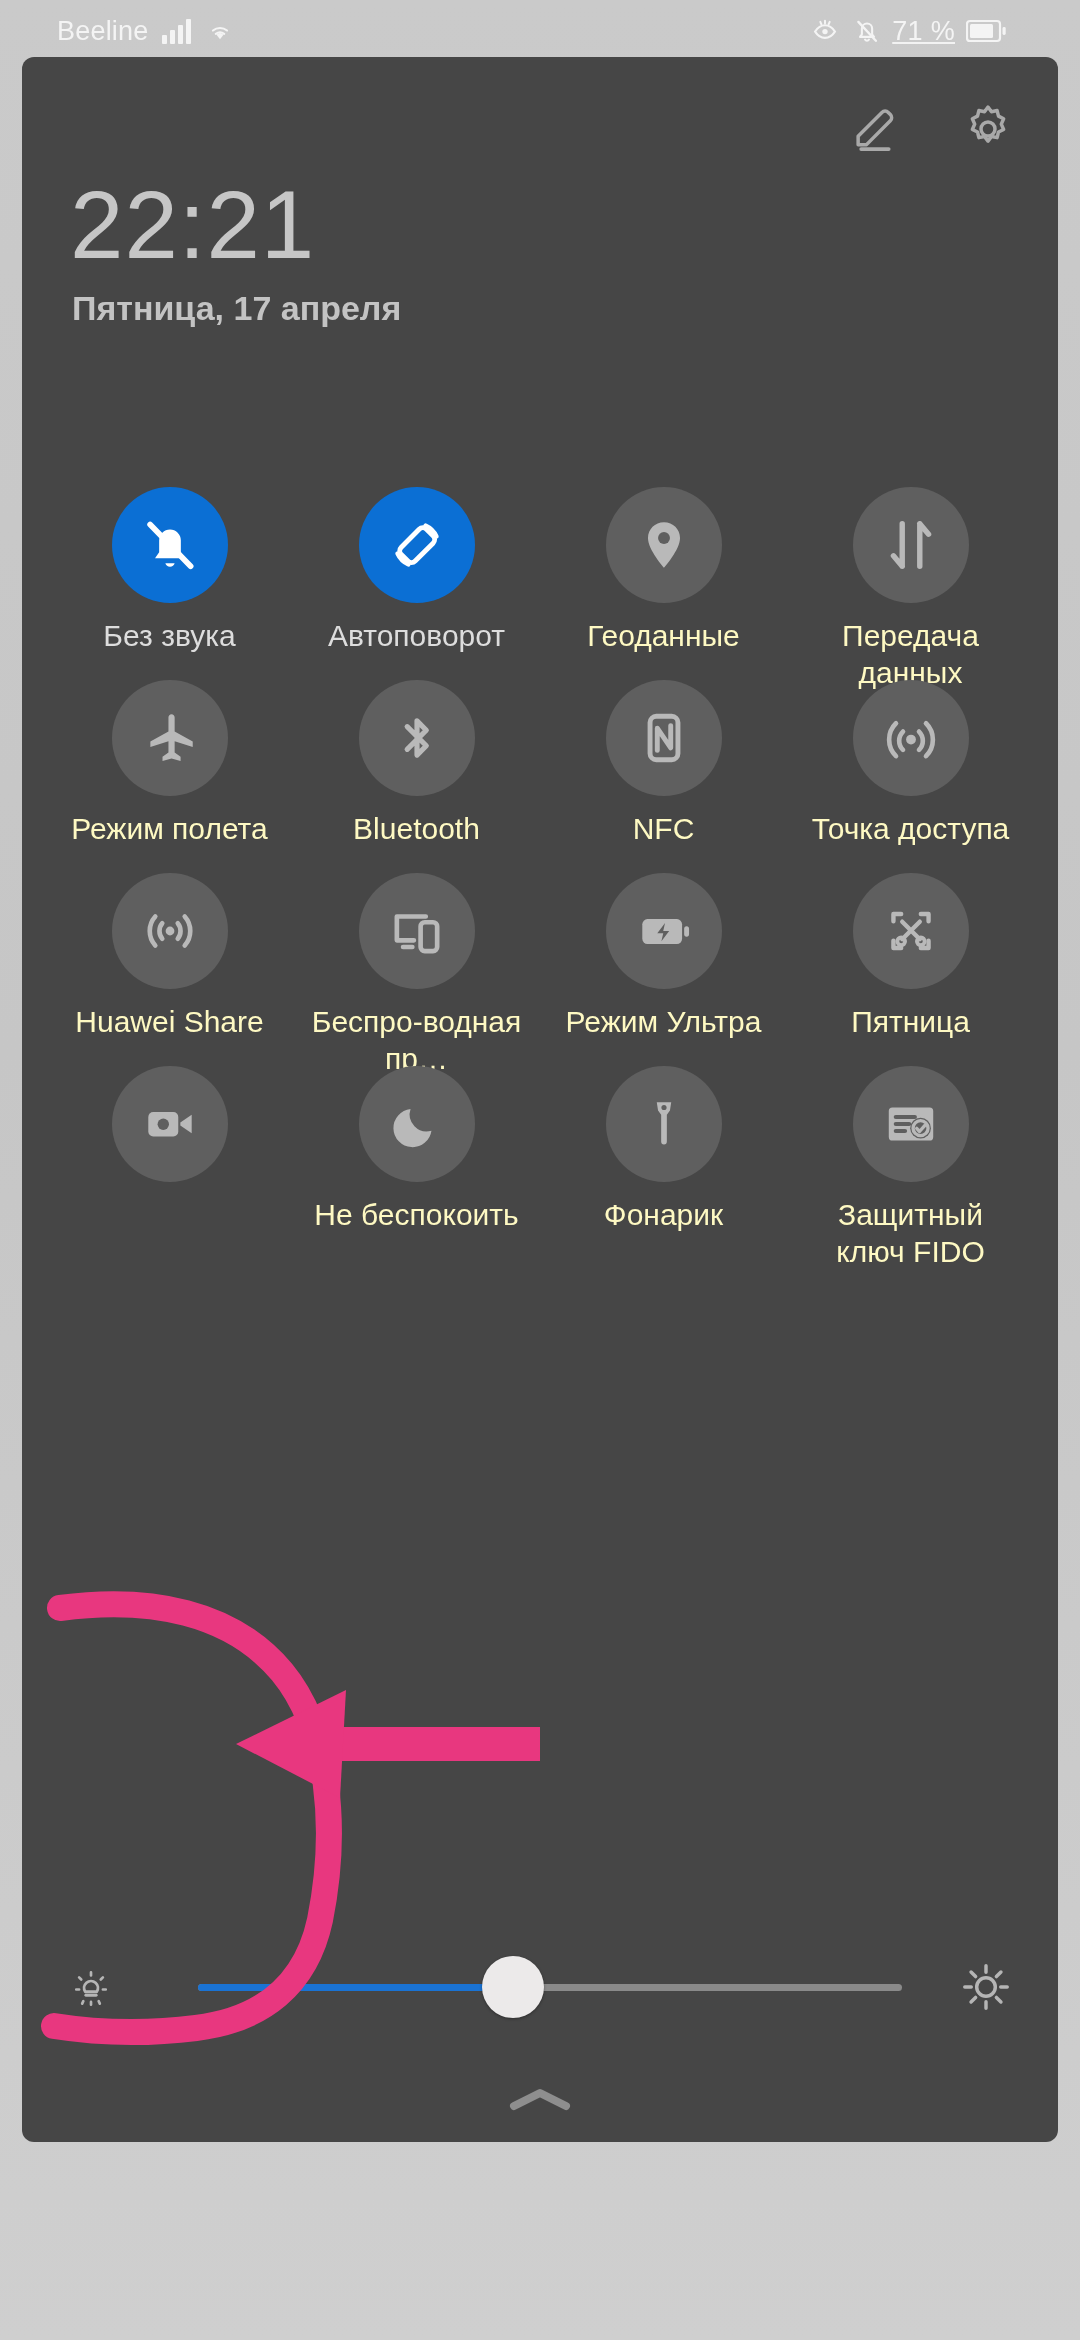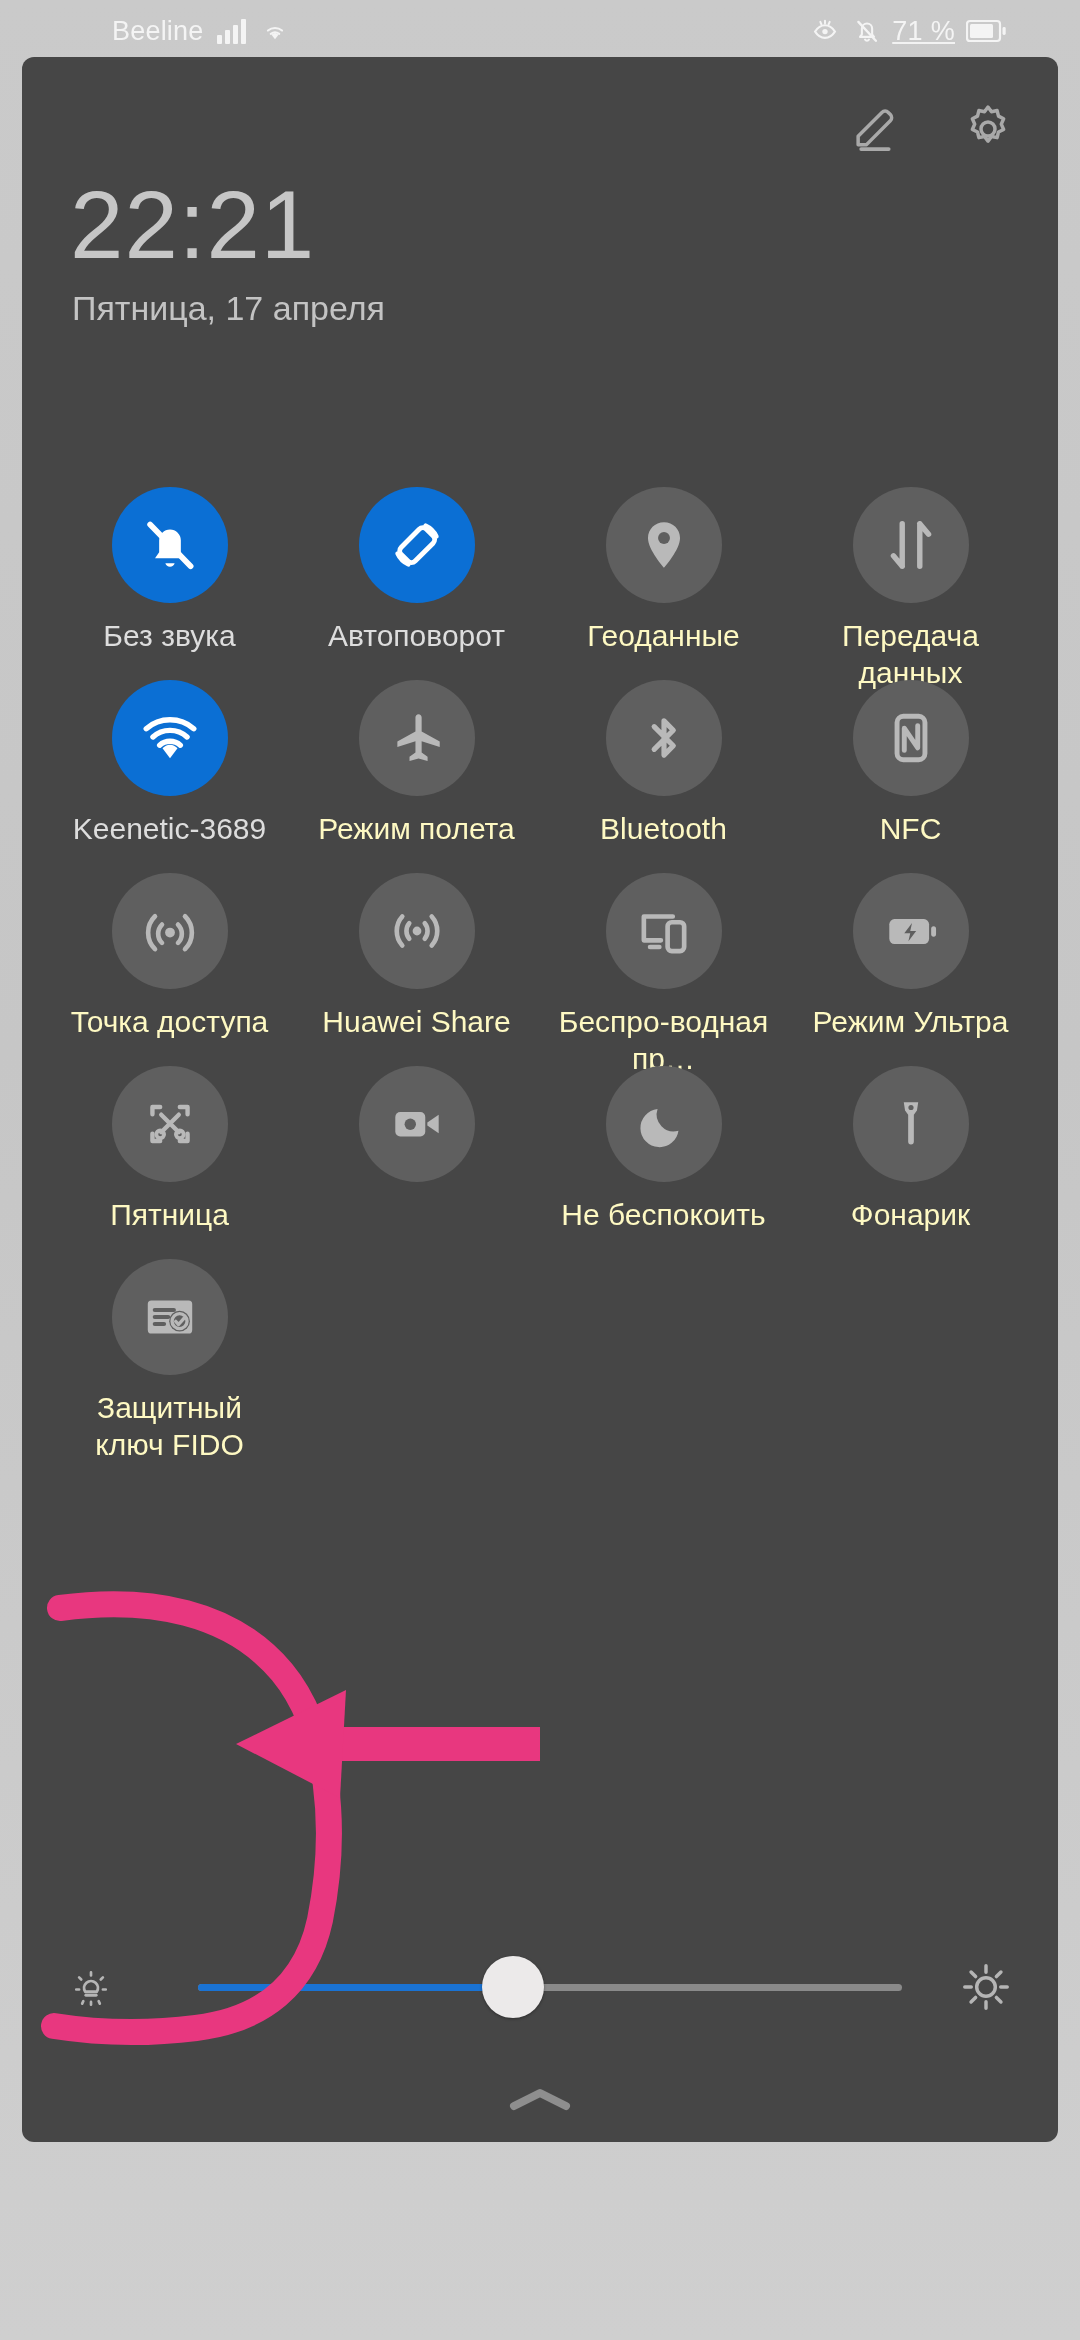--- a/index.html
+++ b/index.html
@@ -13,21 +13,21 @@
     position: relative;
     width: 1080px; height: 2340px;
     background: linear-gradient(180deg,#cacaca 0%,#c6c6c6 45%,#cfcfcf 100%);
   }
 
   
   #statusbar {
     position: absolute; top: 0; left: 0; width: 1080px; height: 62px;
     display: flex; align-items: center; color: #f2f2f2;
   }
-  #sb-left { display: flex; align-items: center; margin-left: 112px; gap: 14px; }
+  #sb-left { display: flex; align-items: center; margin-left: 57px; gap: 14px; }
   #carrier { font-size: 27px; letter-spacing: .2px; color:#f4f4f4; }
   #sb-right {
     position: absolute; right: 72px; top: 0; height: 62px;
     display: flex; align-items: center; gap: 11px; text-decoration: underline;
   }
   .sb-icon { display: flex; align-items: center; }
   #battery-pct { font-size: 27px; color: #f4f4f4; letter-spacing: .3px; }
 
   
   .bars { display: flex; align-items: flex-end; gap: 3px; height: 26px; }
@@ -52,21 +52,21 @@
   }
   .hdr-btn { width: 60px; height: 60px; display:flex; align-items:center; justify-content:center; }
 
   #clock {
     position: absolute; left: 48px; top: 120px;
     font-size: 96px; font-weight: 300; color: #c6c6c6;
     letter-spacing: 1px; line-height: 1;
   }
   #date {
     position: absolute; left: 50px; top: 232px;
-    font-size: 34px; color: #c3c3c3; font-weight: 400;
+    font-size: 34px; color: #c3c3c3; font-weight: 700;
   }
 
   
   #grid {
     position: absolute; left: 24px; top: 430px;
     width: 988px;
     display: grid;
     grid-template-columns: repeat(4, 1fr);
     row-gap: 0px;
   }
@@ -229,31 +229,20 @@
           </div>
           <div class="tile-label">Геоданные</div>
         </div>
         <div class="tile">
           <div class="tile-circle">
             <svg class="ic" width="62" height="62" viewBox="0 0 24 24">
               <path d="M8.6 3.8v16.4M8.6 20.2l-3.4-4M15.4 20.2V3.8M15.4 3.8l3.4 4" stroke="#b9b9b9" stroke-width="2.1" fill="none" stroke-linecap="round" stroke-linejoin="round"></path>
             </svg>
           </div>
           <div class="tile-label">Передача данных</div>
-        </div>
-        <div class="tile on">
-          <div class="tile-circle">
-            <svg class="ic" width="62" height="62" viewBox="0 0 24 24">
-              <path d="M12 19.8l2.9-3.8a3.7 3.7 0 00-5.8 0z" fill="#ffffff"></path>
-              <path d="M5.4 11.6a9.8 9.8 0 0113.2 0" stroke="#ffffff" stroke-width="2.1" fill="none" stroke-linecap="round"></path>
-              <path d="M8 14.8a6 6 0 018 0" stroke="#ffffff" stroke-width="2.1" fill="none" stroke-linecap="round"></path>
-              <path d="M2.8 8.4a14 14 0 0118.4 0" stroke="#ffffff" stroke-width="2.1" fill="none" stroke-linecap="round"></path>
-            </svg>
-          </div>
-          <div class="tile-label">Keenetic-3689</div>
         </div>
         <div class="tile">
           <div class="tile-circle">
             <svg class="ic" width="62" height="62" viewBox="0 0 24 24">
               <path d="M12.6 2.8c.7 0 1.2.6 1.2 1.3v5.4l7 3.9v2.1l-7-2.2v4.3l2.3 1.7v1.6l-3.5-1-3.5 1v-1.6l2.3-1.7v-4.3l-7 2.2v-2.1l7-3.9V4.1c0-.7.5-1.3 1.2-1.3z" fill="#b9b9b9"></path>
             </svg>
           </div>
           <div class="tile-label">Режим полета</div>
         </div>
         <div class="tile">

